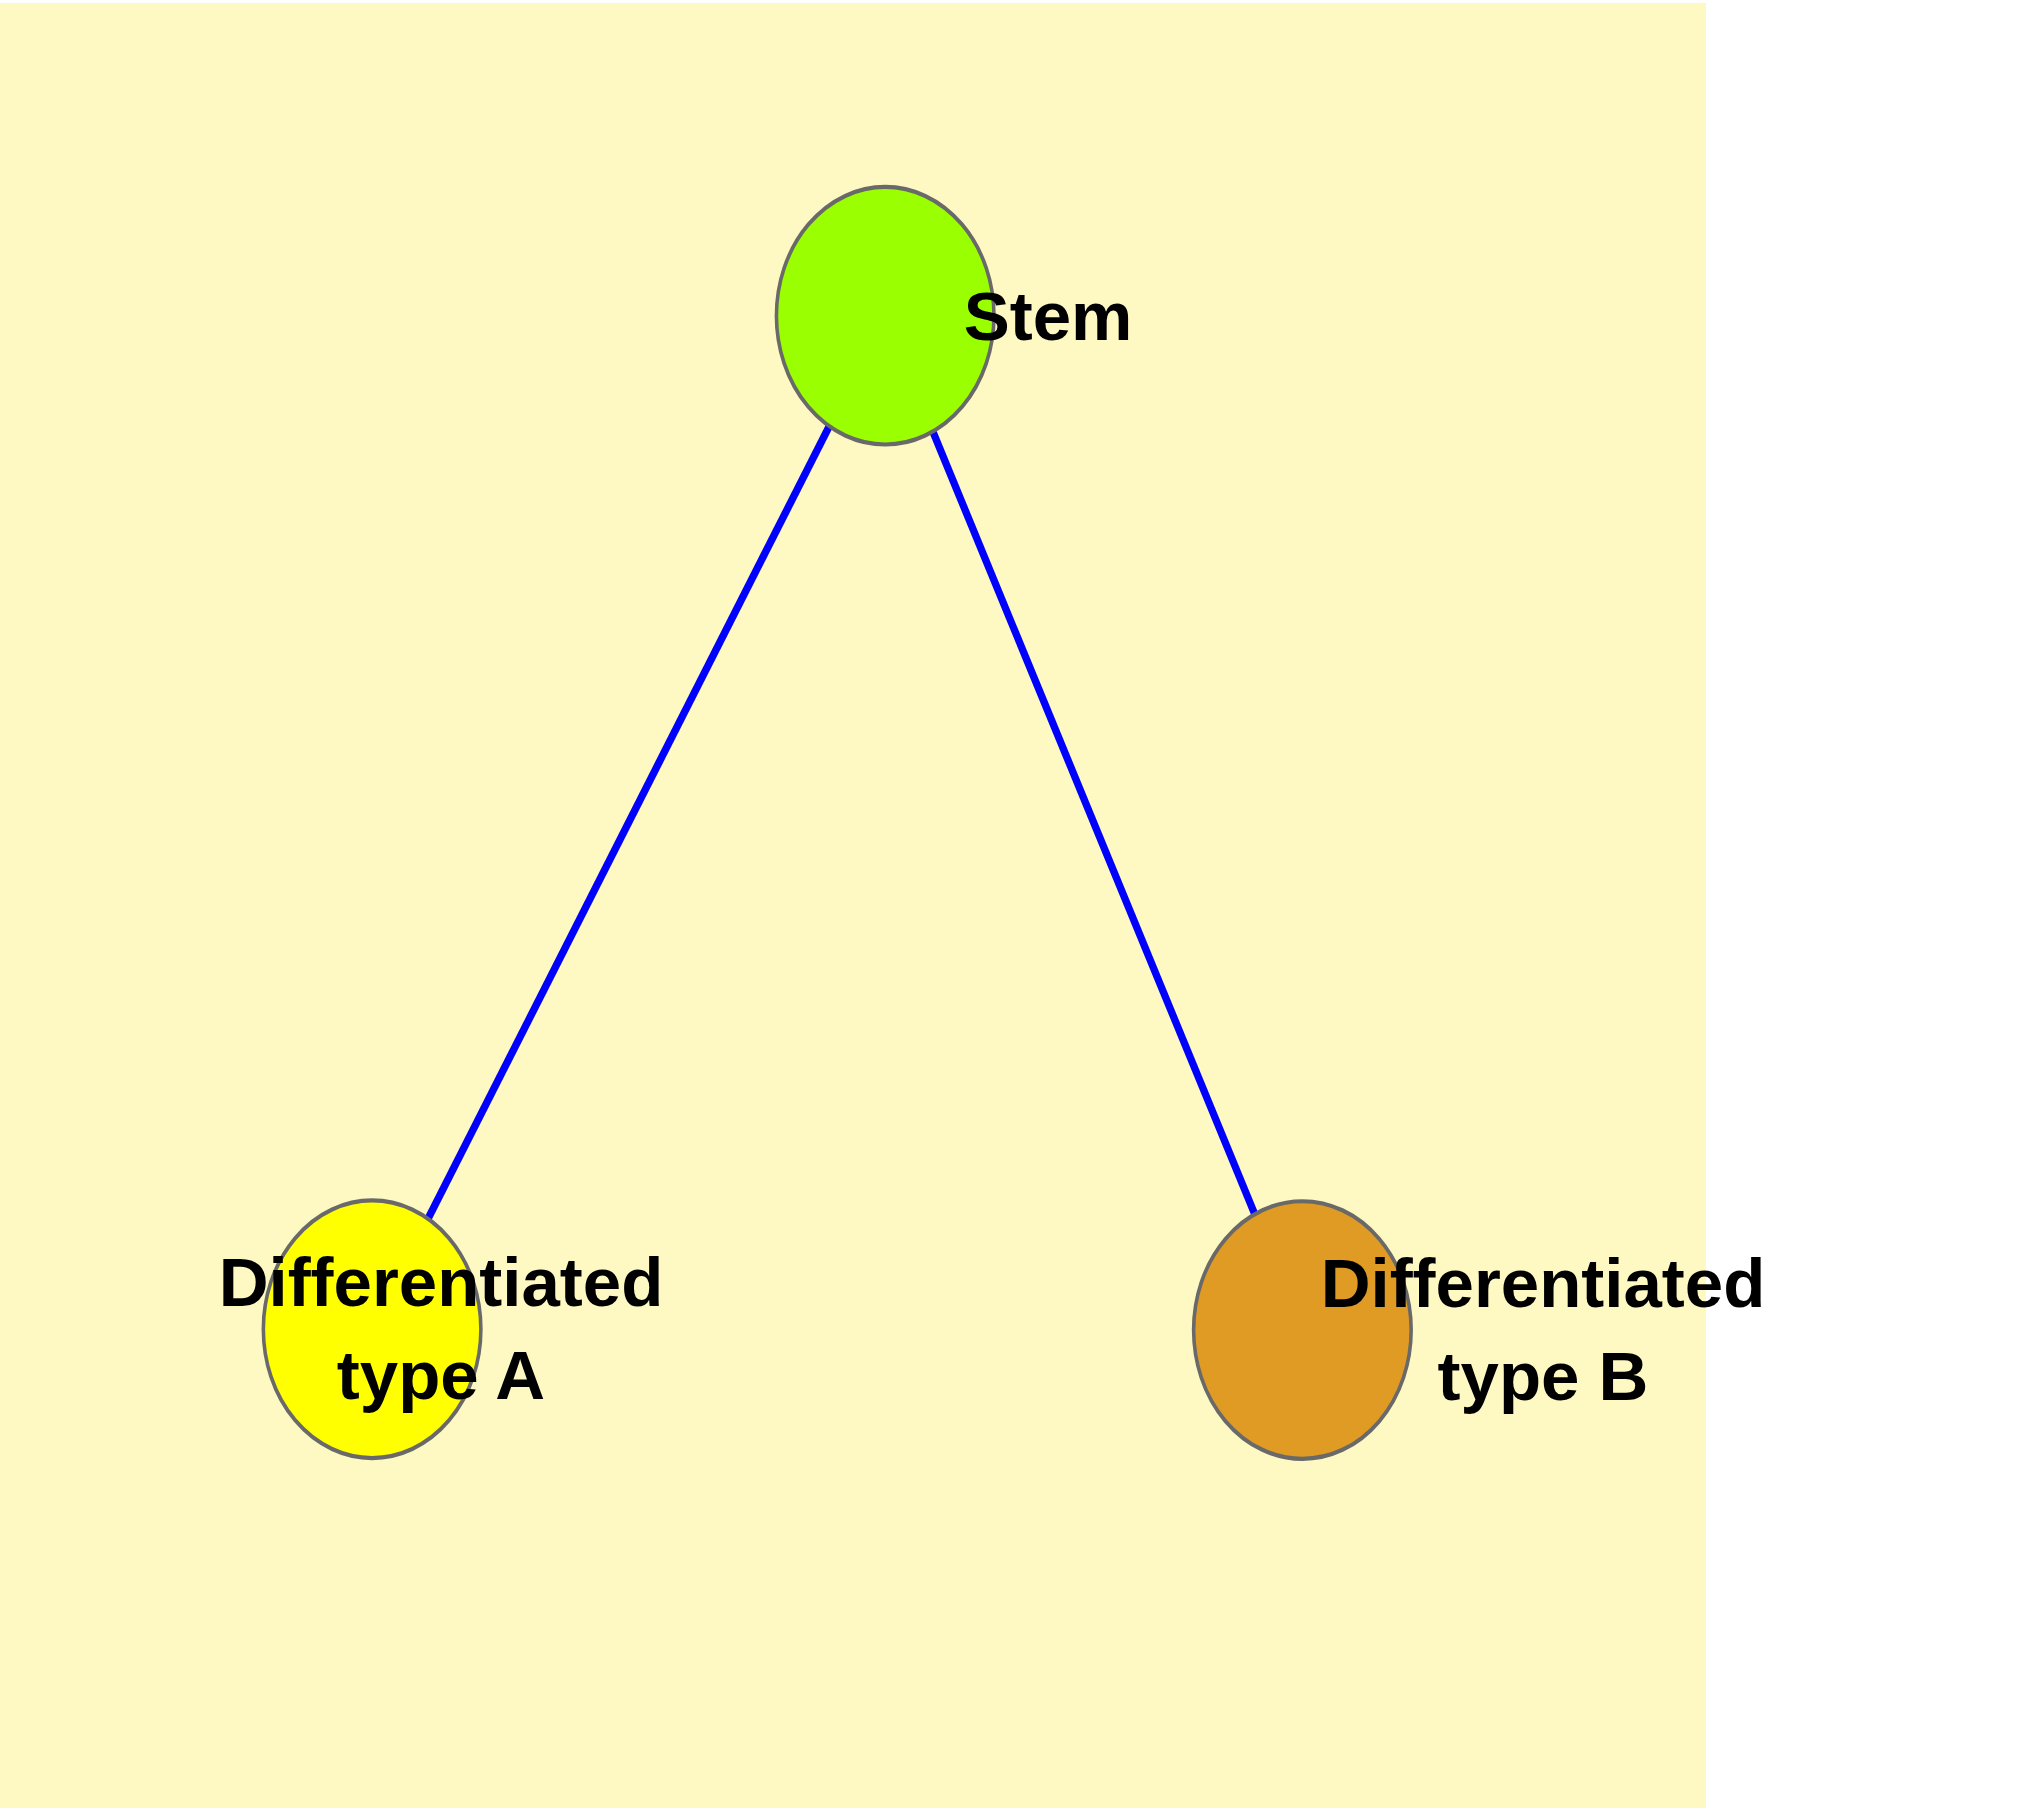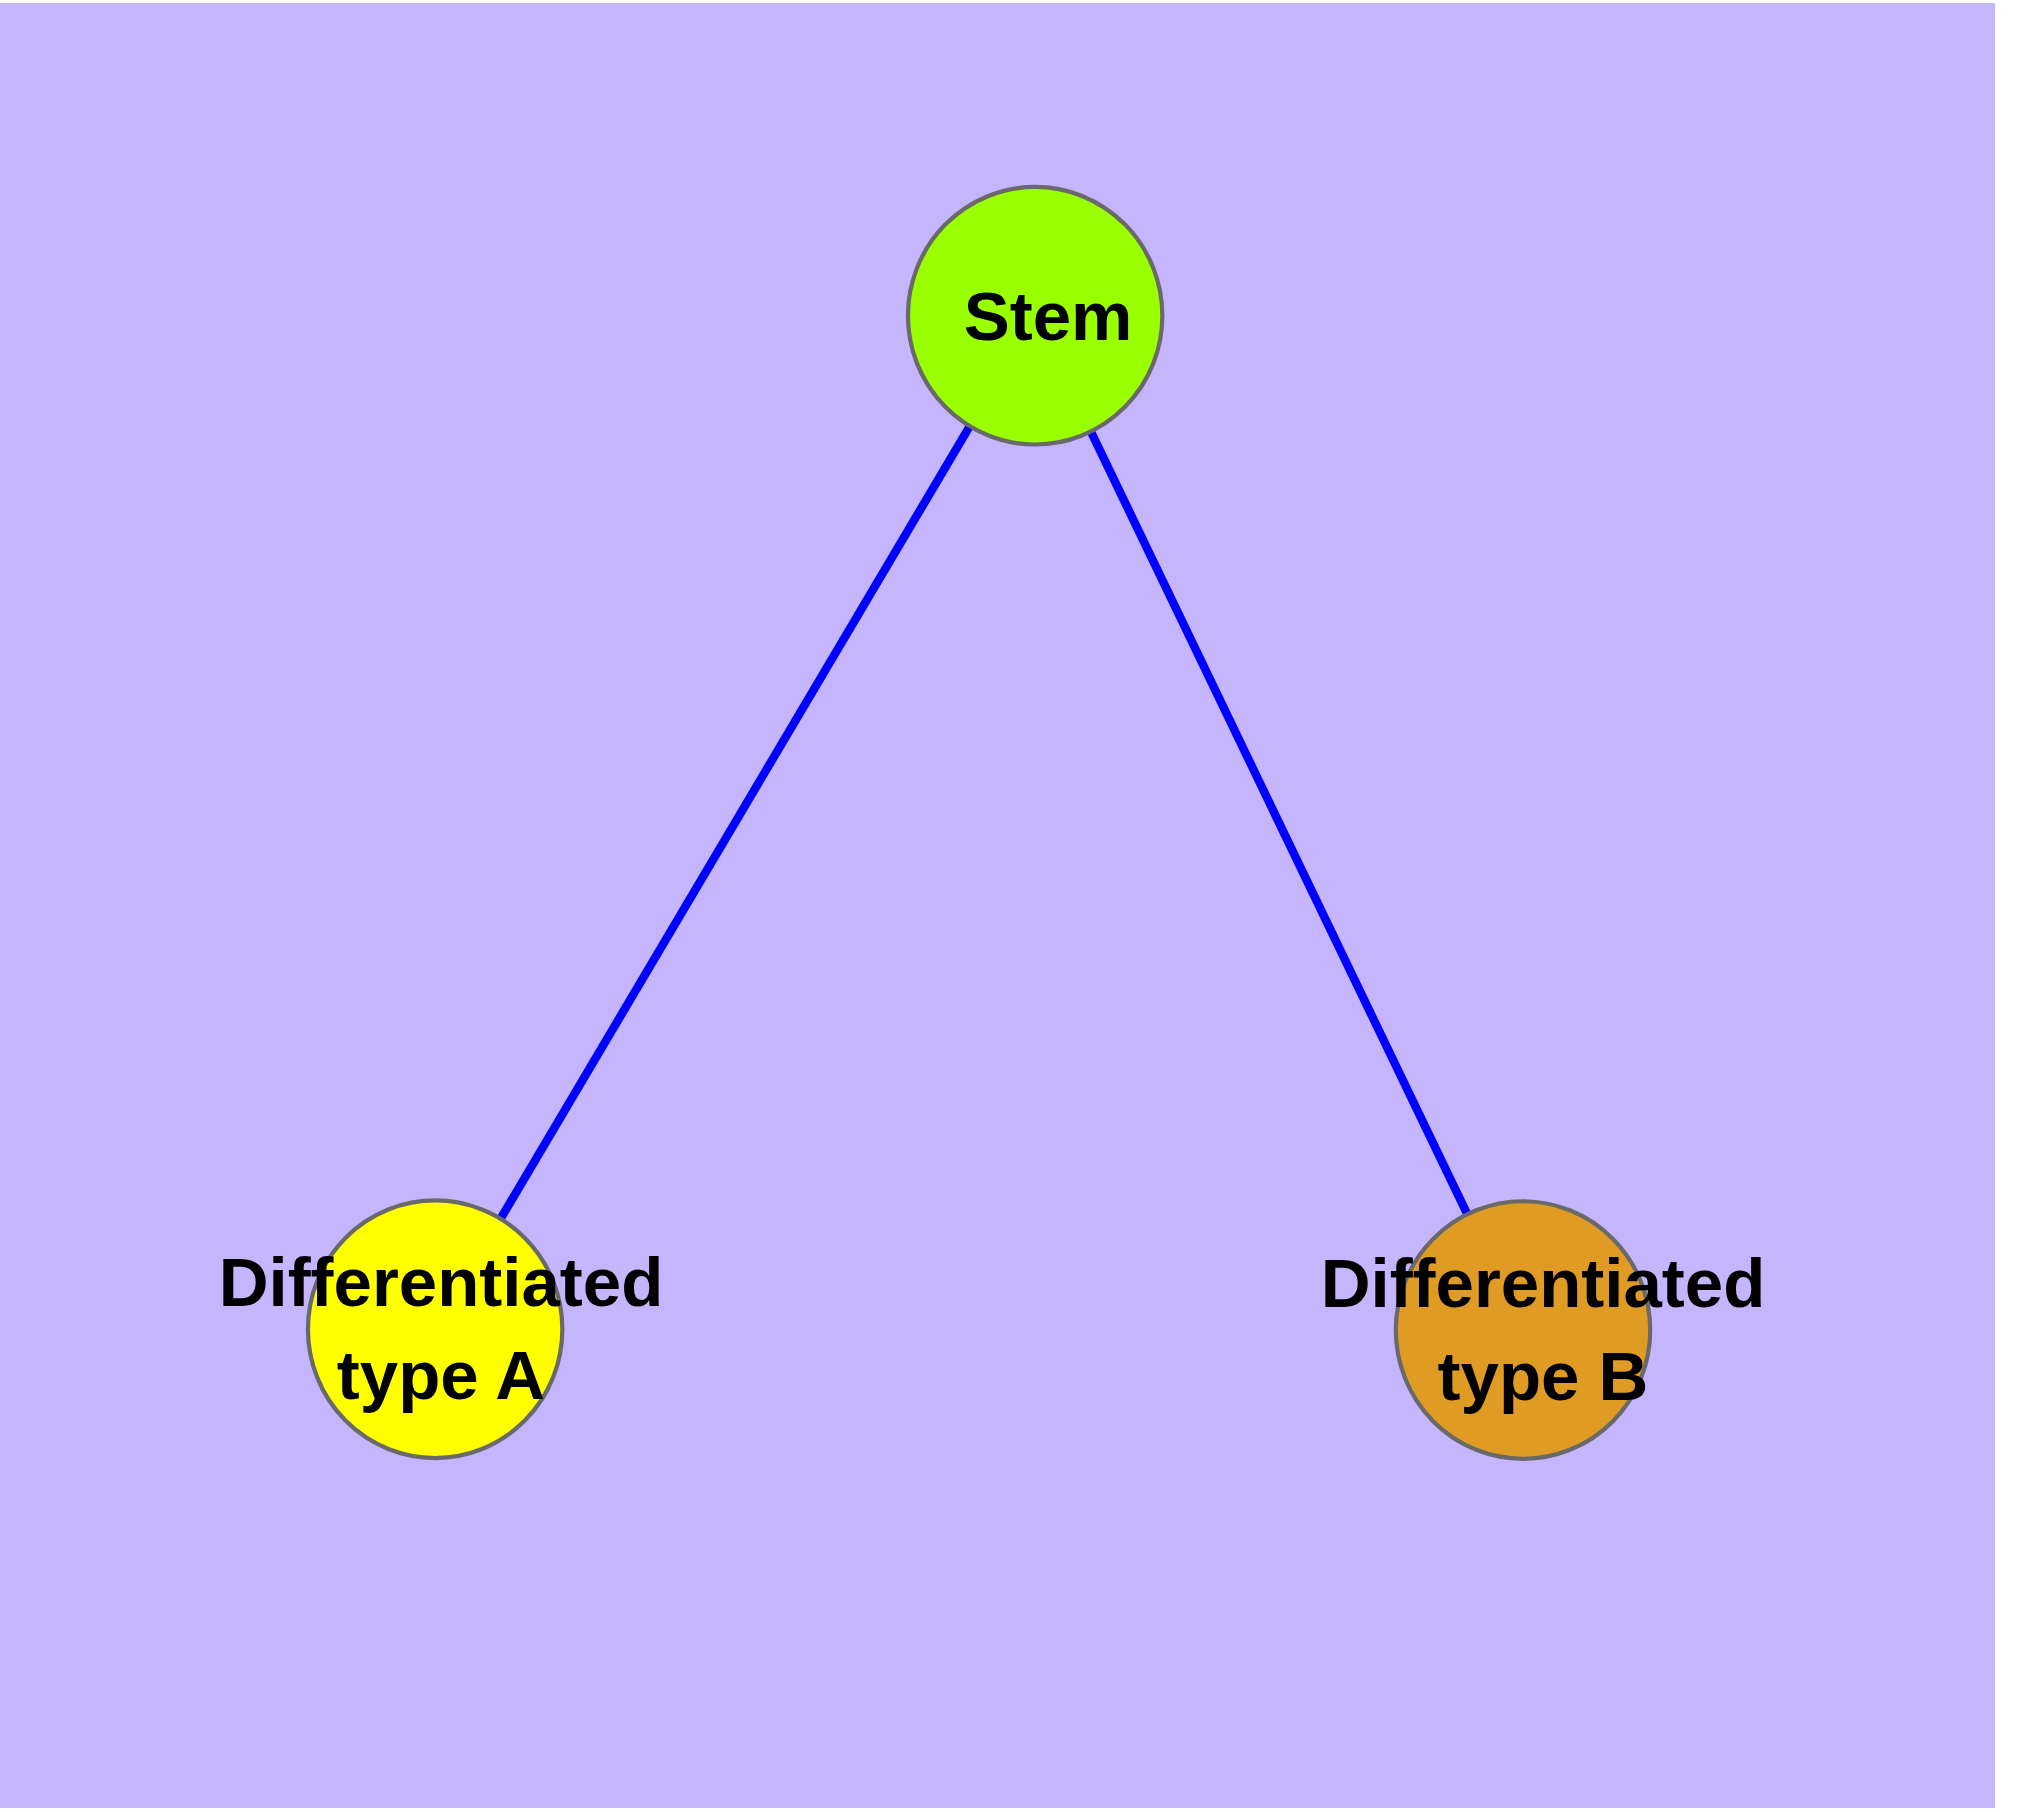--- a/index.html
+++ b/index.html
@@ -12,23 +12,23 @@
     width: 2021px;
     height: 1812px;
     background: #ffffff;
     overflow: hidden;
     font-family: "Liberation Sans", sans-serif;
   }
   #plot-area {
     position: absolute;
     left: 0;
     top: 2.5px;
-    width: 1995px;
+    width: 1706px;
     height: 1805px;
-    background: #c4b5fd;
+    background: #fef9c3;
   }
   #graph-svg {
     position: absolute;
     left: 0;
     top: 0;
     width: 100%;
     height: 100%;
     display: block;
   }
   .node-label {

